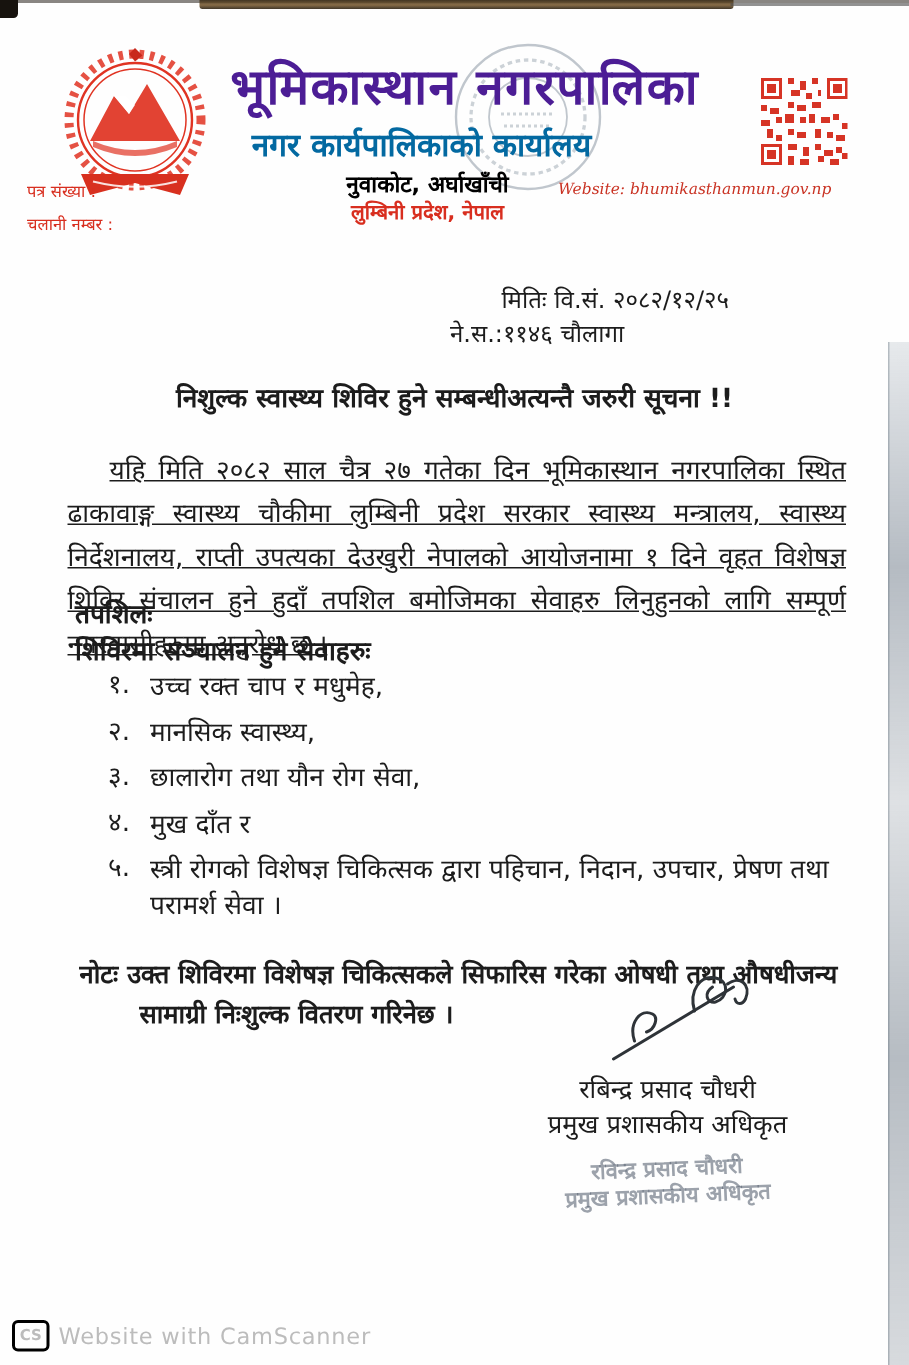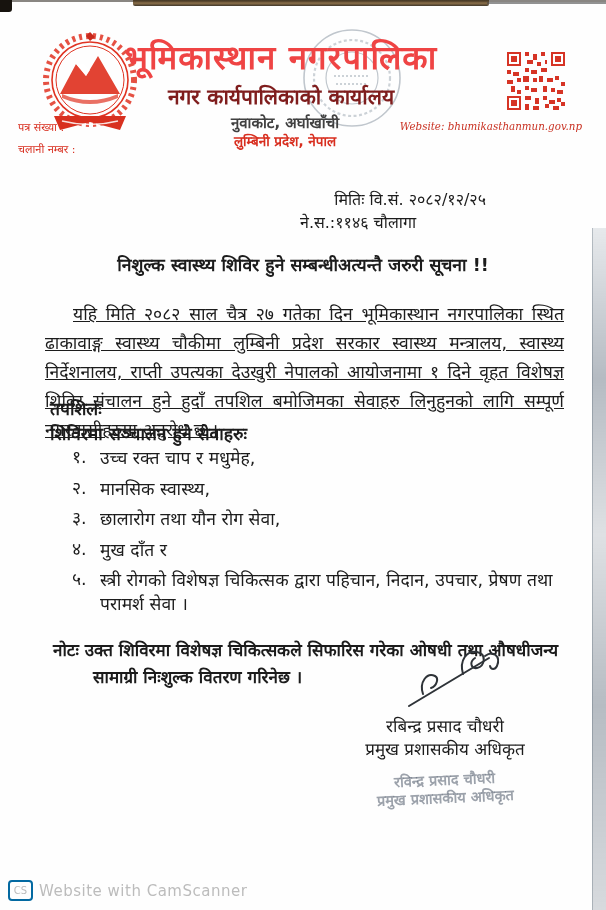--- a/index.html
+++ b/index.html
@@ -17,31 +17,31 @@
     background:linear-gradient(to bottom,#3a2d1a,#7a5c33 55%,#2c2213);
     border-radius:0 0 2px 2px;opacity:.9;}
   .edge-top-right{left:487px;top:2px;width:119px;height:2px;background:#4a4a4a;opacity:.6;}
   .edge-right{right:0;top:228px;width:13px;height:682px;
     background:linear-gradient(to bottom,
       rgba(125,140,155,.18),rgba(80,95,112,.42) 22%,
       rgba(110,122,135,.22) 45%,rgba(75,90,106,.40) 70%,
       rgba(100,112,126,.25) 100%);
     border-left:1px solid rgba(70,85,100,.30);}
   
-  .muni-title{left:96px;top:40px;width:370px;text-align:center;
-    color:#ef4444;font-size:33px;font-weight:bold;letter-spacing:1px;line-height:1.1;}
+  .muni-title{left:96px;top:40px;width:370px;text-align:right;
+    color:#4c1d95;font-size:33px;font-weight:bold;letter-spacing:1px;line-height:1.1;}
   .office-name{left:96px;top:82px;width:370px;text-align:center;
-    color:#7f1d1d;font-size:21px;font-weight:bold;}
+    color:#0369a1;font-size:21px;font-weight:bold;}
   .addr1{left:170px;top:112px;width:230px;text-align:center;
-    color:#404040;font-size:15px;font-weight:bold;}
+    color:#000000;font-size:15px;font-weight:bold;}
   .addr2{left:170px;top:132px;width:230px;text-align:center;
     color:#d82e1f;font-size:13.5px;font-weight:bold;}
   .contact{left:372px;top:119px;width:210px;color:#c93223;
     font-family:"DejaVu Serif","Liberation Serif",serif;
-    font-style:italic;font-size:10.3px;line-height:1.45;text-align:right;}
+    font-style:italic;font-size:10.3px;line-height:1.45;}
   .ref-labels{left:18px;top:122px;color:#d82e1f;font-size:11px;line-height:1.0;}
   .ref-labels div{margin-bottom:11px;}
   
   .hdr-stamp{left:300px;top:26px;opacity:.38;}
   
   .date-line1{left:300px;top:188px;width:246px;text-align:right;font-size:16px;padding-right:60px;box-sizing:border-box;}
   .date-line2{left:300px;top:211px;width:246px;text-align:left;font-size:16px;padding-right:60px;box-sizing:border-box;}
   
   .subject{left:43px;top:252px;width:520px;text-align:center;
     font-size:17.5px;font-weight:bold;}
@@ -57,23 +57,23 @@
     line-height:27px;padding-left:40px;text-indent:-40px;box-sizing:border-box;margin-top:44px;}
   
   .sig-scribble{left:405px;top:648px;}
   .sig-name{left:340px;top:714px;width:210px;text-align:center;font-size:17px;}
   .sig-title{left:330px;top:737px;width:230px;text-align:center;font-size:17px;}
   .ghost-stamp{left:355px;top:771px;width:180px;text-align:center;
     font-size:14.5px;font-weight:bold;line-height:18px;
     color:rgba(95,105,120,.62);transform:rotate(-2.5deg);}
   
   .wm{left:8px;top:880px;display:flex;align-items:center;gap:6px;color:#bcbcbc;}
-  .wm-icon{width:21px;height:17px;border:2px solid #0369a1;border-radius:4px;
+  .wm-icon{width:21px;height:17px;border:2px solid #000000;border-radius:4px;
     display:flex;align-items:center;justify-content:center;
-    font-size:10px;font-weight:normal;color:#bcbcbc;text-align:right;}
+    font-size:10px;font-weight:bold;color:#bcbcbc;text-align:right;}
   .wm-text{font-size:15px;letter-spacing:.5px;}
 </style>
 </head>
 <body>
 
 <div>
 
   <div class="abs edge-top-line"></div>
   <div class="abs edge-top-strip"></div>
   <div class="abs edge-top-block"></div>

